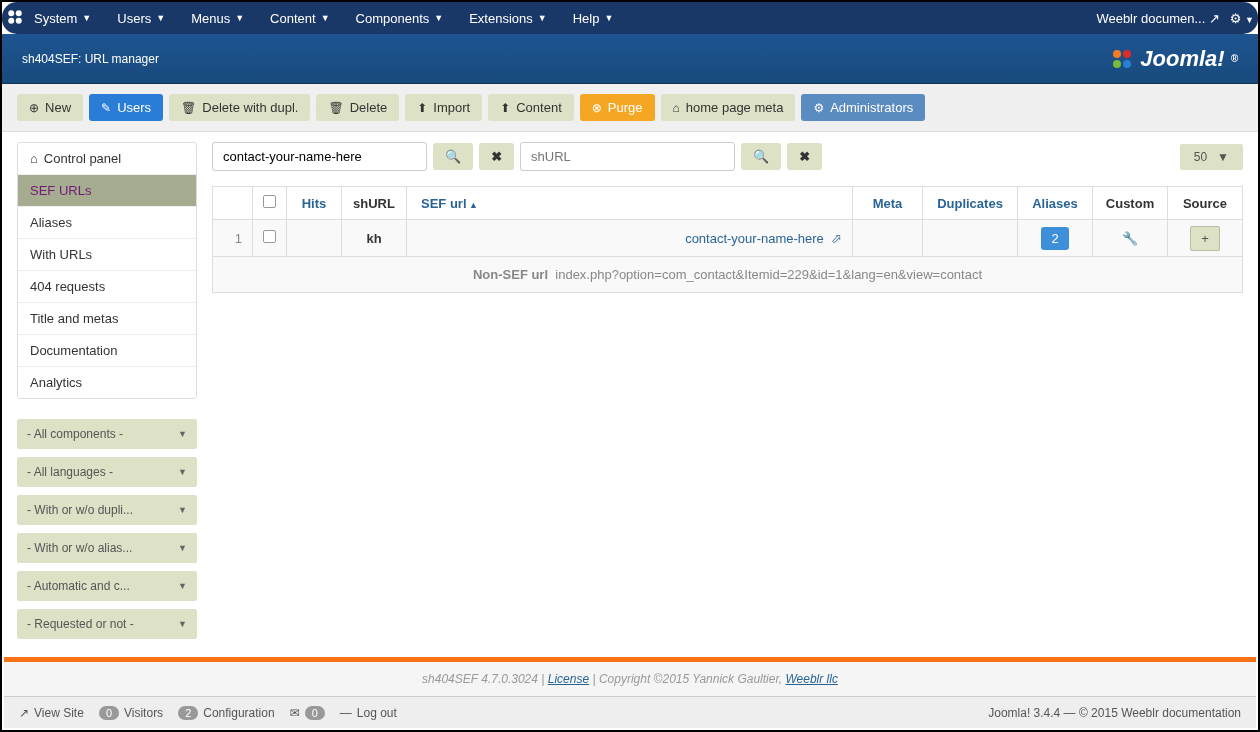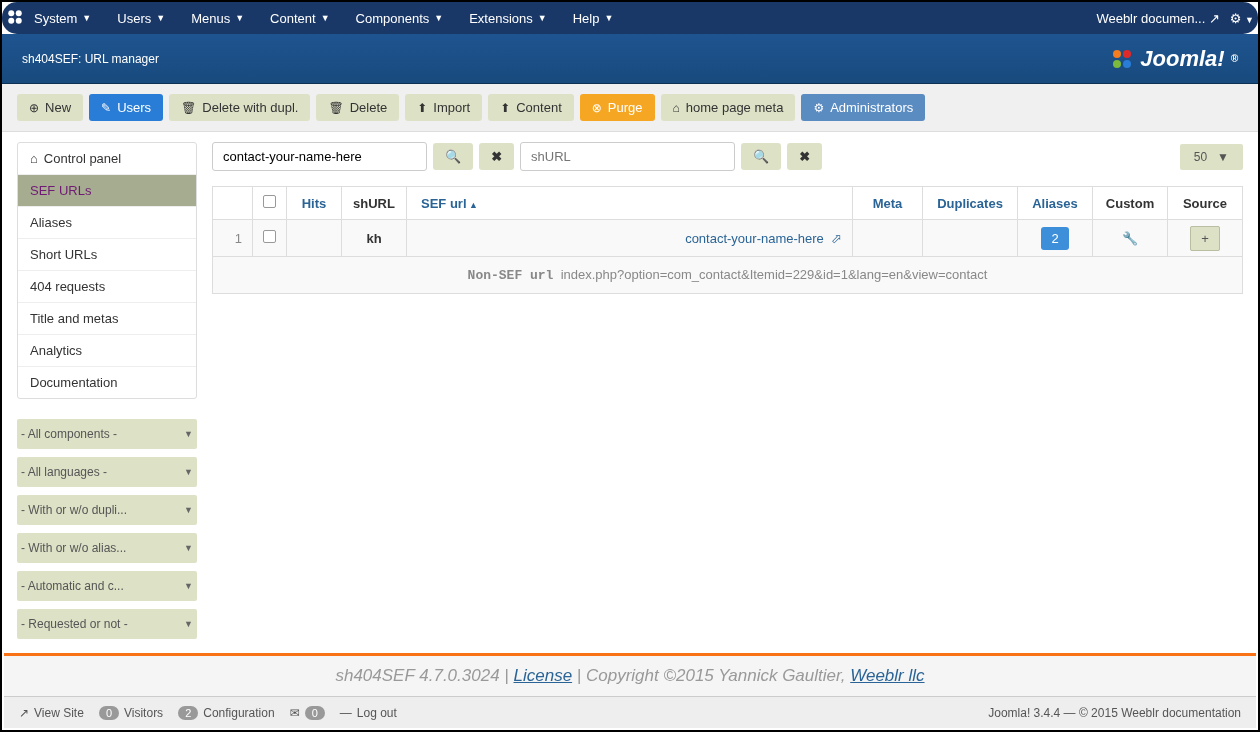--- a/index.html
+++ b/index.html
@@ -28,21 +28,21 @@
 .btn.orange { background: #f5a623; color: #fff; }
 .btn .ico { font-size: 12px; }
 
 
 .main { display: flex; padding: 10px 15px 0 15px; min-height: 560px; }
 .sidebar { width: 180px; flex-shrink: 0; }
 .sidebar-list { list-style: none; border: 1px solid #ddd; border-radius: 3px; margin-bottom: 20px; }
 .sidebar-list li { padding: 8px 12px; border-bottom: 1px solid #eee; cursor: pointer; color: #333; font-size: 13px; display:flex; align-items:center; gap:6px;}
 .sidebar-list li:last-child { border-bottom: none; }
 .sidebar-list li.active { background: #a6ac90; color: #701a75; }
-.sidebar-filter { background: #dde2c7; padding: 8px 4px; margin-bottom: 8px; border-radius: 2px; color: #555; font-size: 12px; position: relative; display:flex; align-items:center; justify-content:space-between; cursor:pointer;}
+.sidebar-filter { background: #dde2c7; padding: 8px 10px; margin-bottom: 8px; border-radius: 2px; color: #555; font-size: 12px; position: relative; display:flex; align-items:center; justify-content:space-between; cursor:pointer;}
 .sidebar-filter .caret { font-size: 9px; color: #666; }
 
 
 .content { flex: 1; padding-left: 15px; }
 .searchbar { display: flex; gap: 6px; align-items: center; margin-bottom: 15px; }
 .searchbox { border: 1px solid #ccc; border-radius: 3px; padding: 6px 10px; width: 215px; font-size: 13px; }
 .searchbtn { background: #dde2c7; border: none; padding: 6px 12px; border-radius: 3px; cursor: pointer; font-size: 13px; color:#333;}
 .searchbtn.x { font-weight: bold; }
 .limitbox { margin-left: auto; background: #dde2c7; padding: 6px 14px; border-radius: 2px; display:flex; align-items:center; gap:10px; color:#555; font-size:12px; cursor:pointer;}
 
@@ -50,24 +50,24 @@
 table.data th { background: #fff; border: 1px solid #ddd; padding: 8px 10px; font-size: 13px; font-weight: bold; text-align: center; }
 table.data th.linkable { color: #2a6496; cursor:pointer; }
 table.data th.sorted::after { content: " ▲"; font-size: 9px; }
 table.data td { border: 1px solid #ddd; padding: 10px; font-size: 13px; text-align: center; vertical-align: middle; background:#f9f9f9;}
 table.data td.left { text-align: right; }
 table.data td.url a { color: #2a6496; text-decoration: none; }
 .alias-badge { background: #3e8fd9; color: #fff; padding: 4px 10px; border-radius: 3px; font-size: 13px; }
 .plus-badge { background: #dde2c7; border:1px solid #b9bea2; color: #555; padding: 4px 10px; border-radius: 2px; font-size: 13px; cursor:pointer;}
 
 .nonsef-row td { background: #f5f5f5; font-size: 12px; color: #888; padding: 12px 14px; text-align:left; }
-.nonsef-row td b { color: #888; font-family: Liberation Mono, monospace; }
-
-
-.versionbar { text-align: center; font-size: 17px; color: #999; font-style: italic; padding: 10px 0; border-top: 3px solid #f97316; position:absolute; bottom:34px; left:2px; right:2px; background:#f5f5f5;}
+.nonsef-row td b { color: #888; }
+
+
+.versionbar { text-align: center; font-size: 12px; color: #999; font-style: italic; padding: 10px 0; border-top: 5px solid #f97316; position:absolute; bottom:34px; left:2px; right:2px; background:#f5f5f5;}
 .versionbar a { color: #2a6496; font-style: italic; }
 
 
 .statusbar { position: absolute; bottom: 2px; left: 2px; right: 2px; height: 32px; background: #eee; border-top: 1px solid #ccc; display: flex; align-items: center; padding: 0 15px; font-size: 12px; color: #555; }
 .statusbar .sitem { display: flex; align-items: center; gap: 5px; margin-right: 15px;}
 .statusbar .badge { background: #999; color: #fff; border-radius: 8px; padding: 1px 7px; font-size: 11px; }
 .statusbar .right { margin-left: auto; }
 
 .chk { appearance: none; width: 13px; height: 13px; border: 1px solid #999; border-radius: 2px; background:#fff;}
 
@@ -188,33 +188,33 @@
           <span>⌂</span>
           <span>Control panel</span>
         </li>
       <li class="active">
           <span>SEF URLs</span>
         </li>
       <li>
           <span>Aliases</span>
         </li>
       <li>
-          <span>Short URLs</span>
+          <span>With URLs</span>
         </li>
       <li>
           <span>404 requests</span>
         </li>
       <li>
           <span>Title and metas</span>
         </li>
       <li>
+          <span>Documentation</span>
+        </li>
+      <li>
           <span>Analytics</span>
-        </li>
-      <li>
-          <span>Documentation</span>
         </li>
     </ul>
 
     <div class="sidebar-filter">
         <span>- All components -</span>
         <span class="caret">▼</span>
       </div>
     <div class="sidebar-filter">
         <span>- All languages -</span>
         <span class="caret">▼</span>

